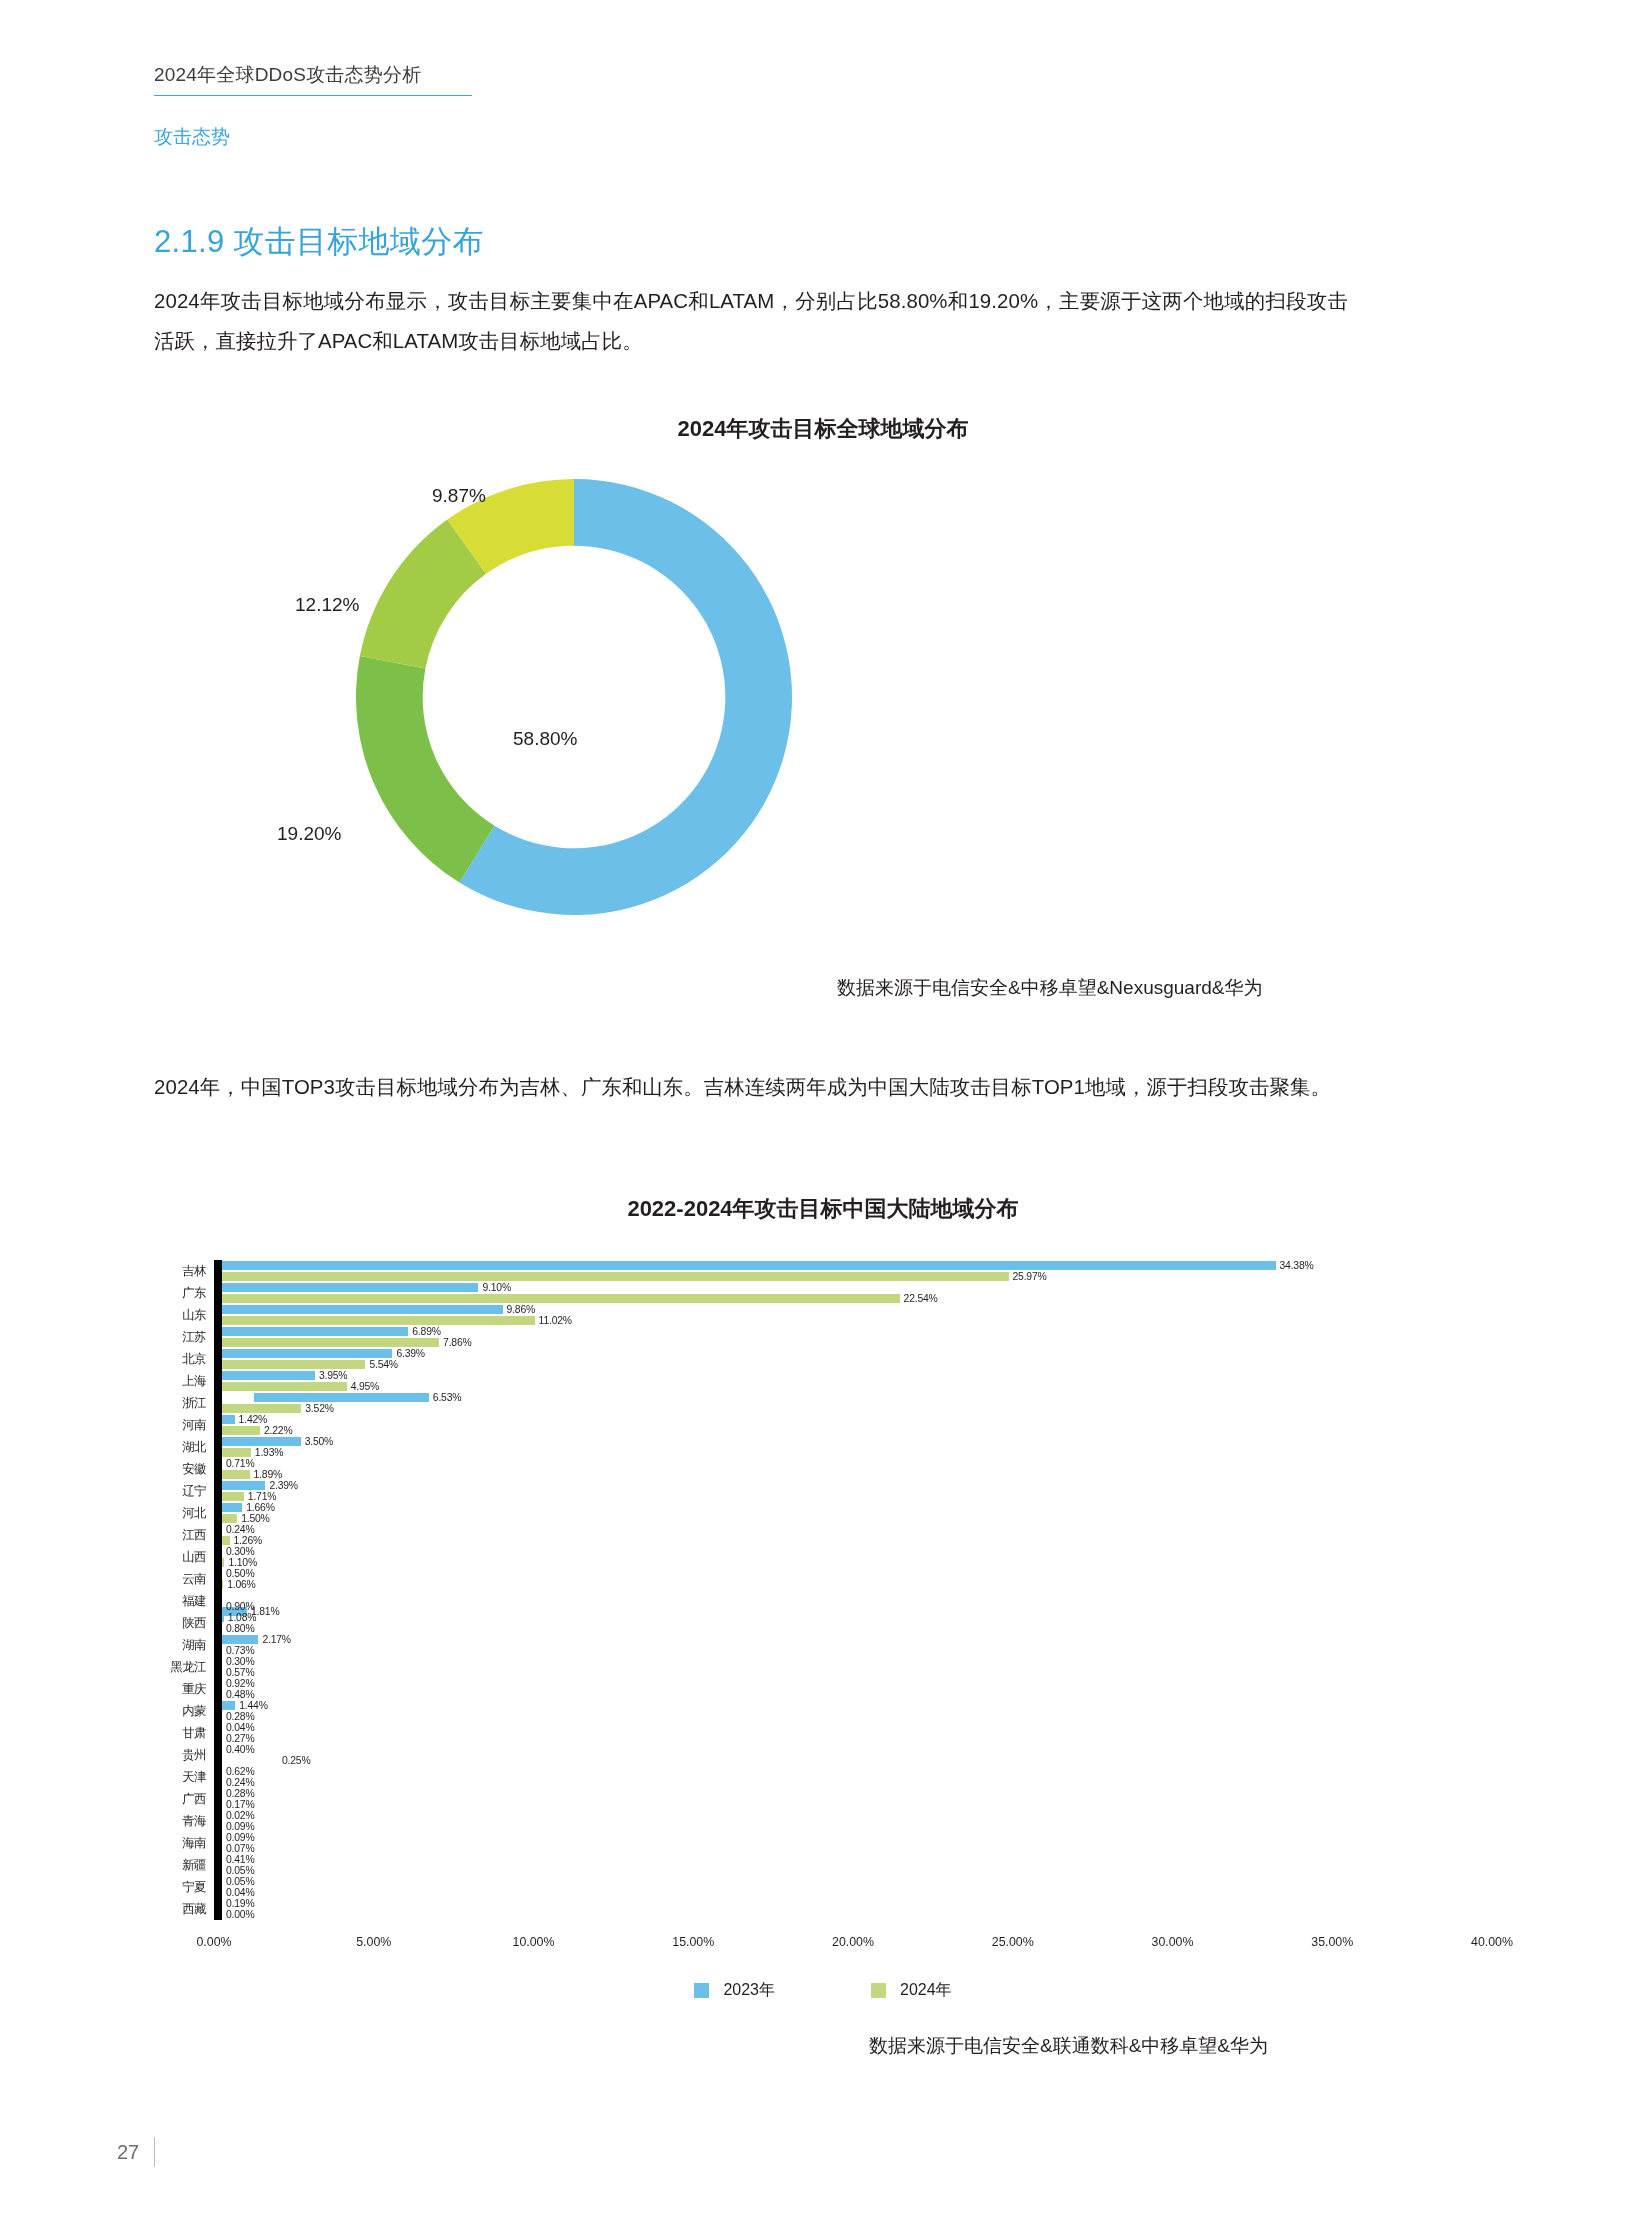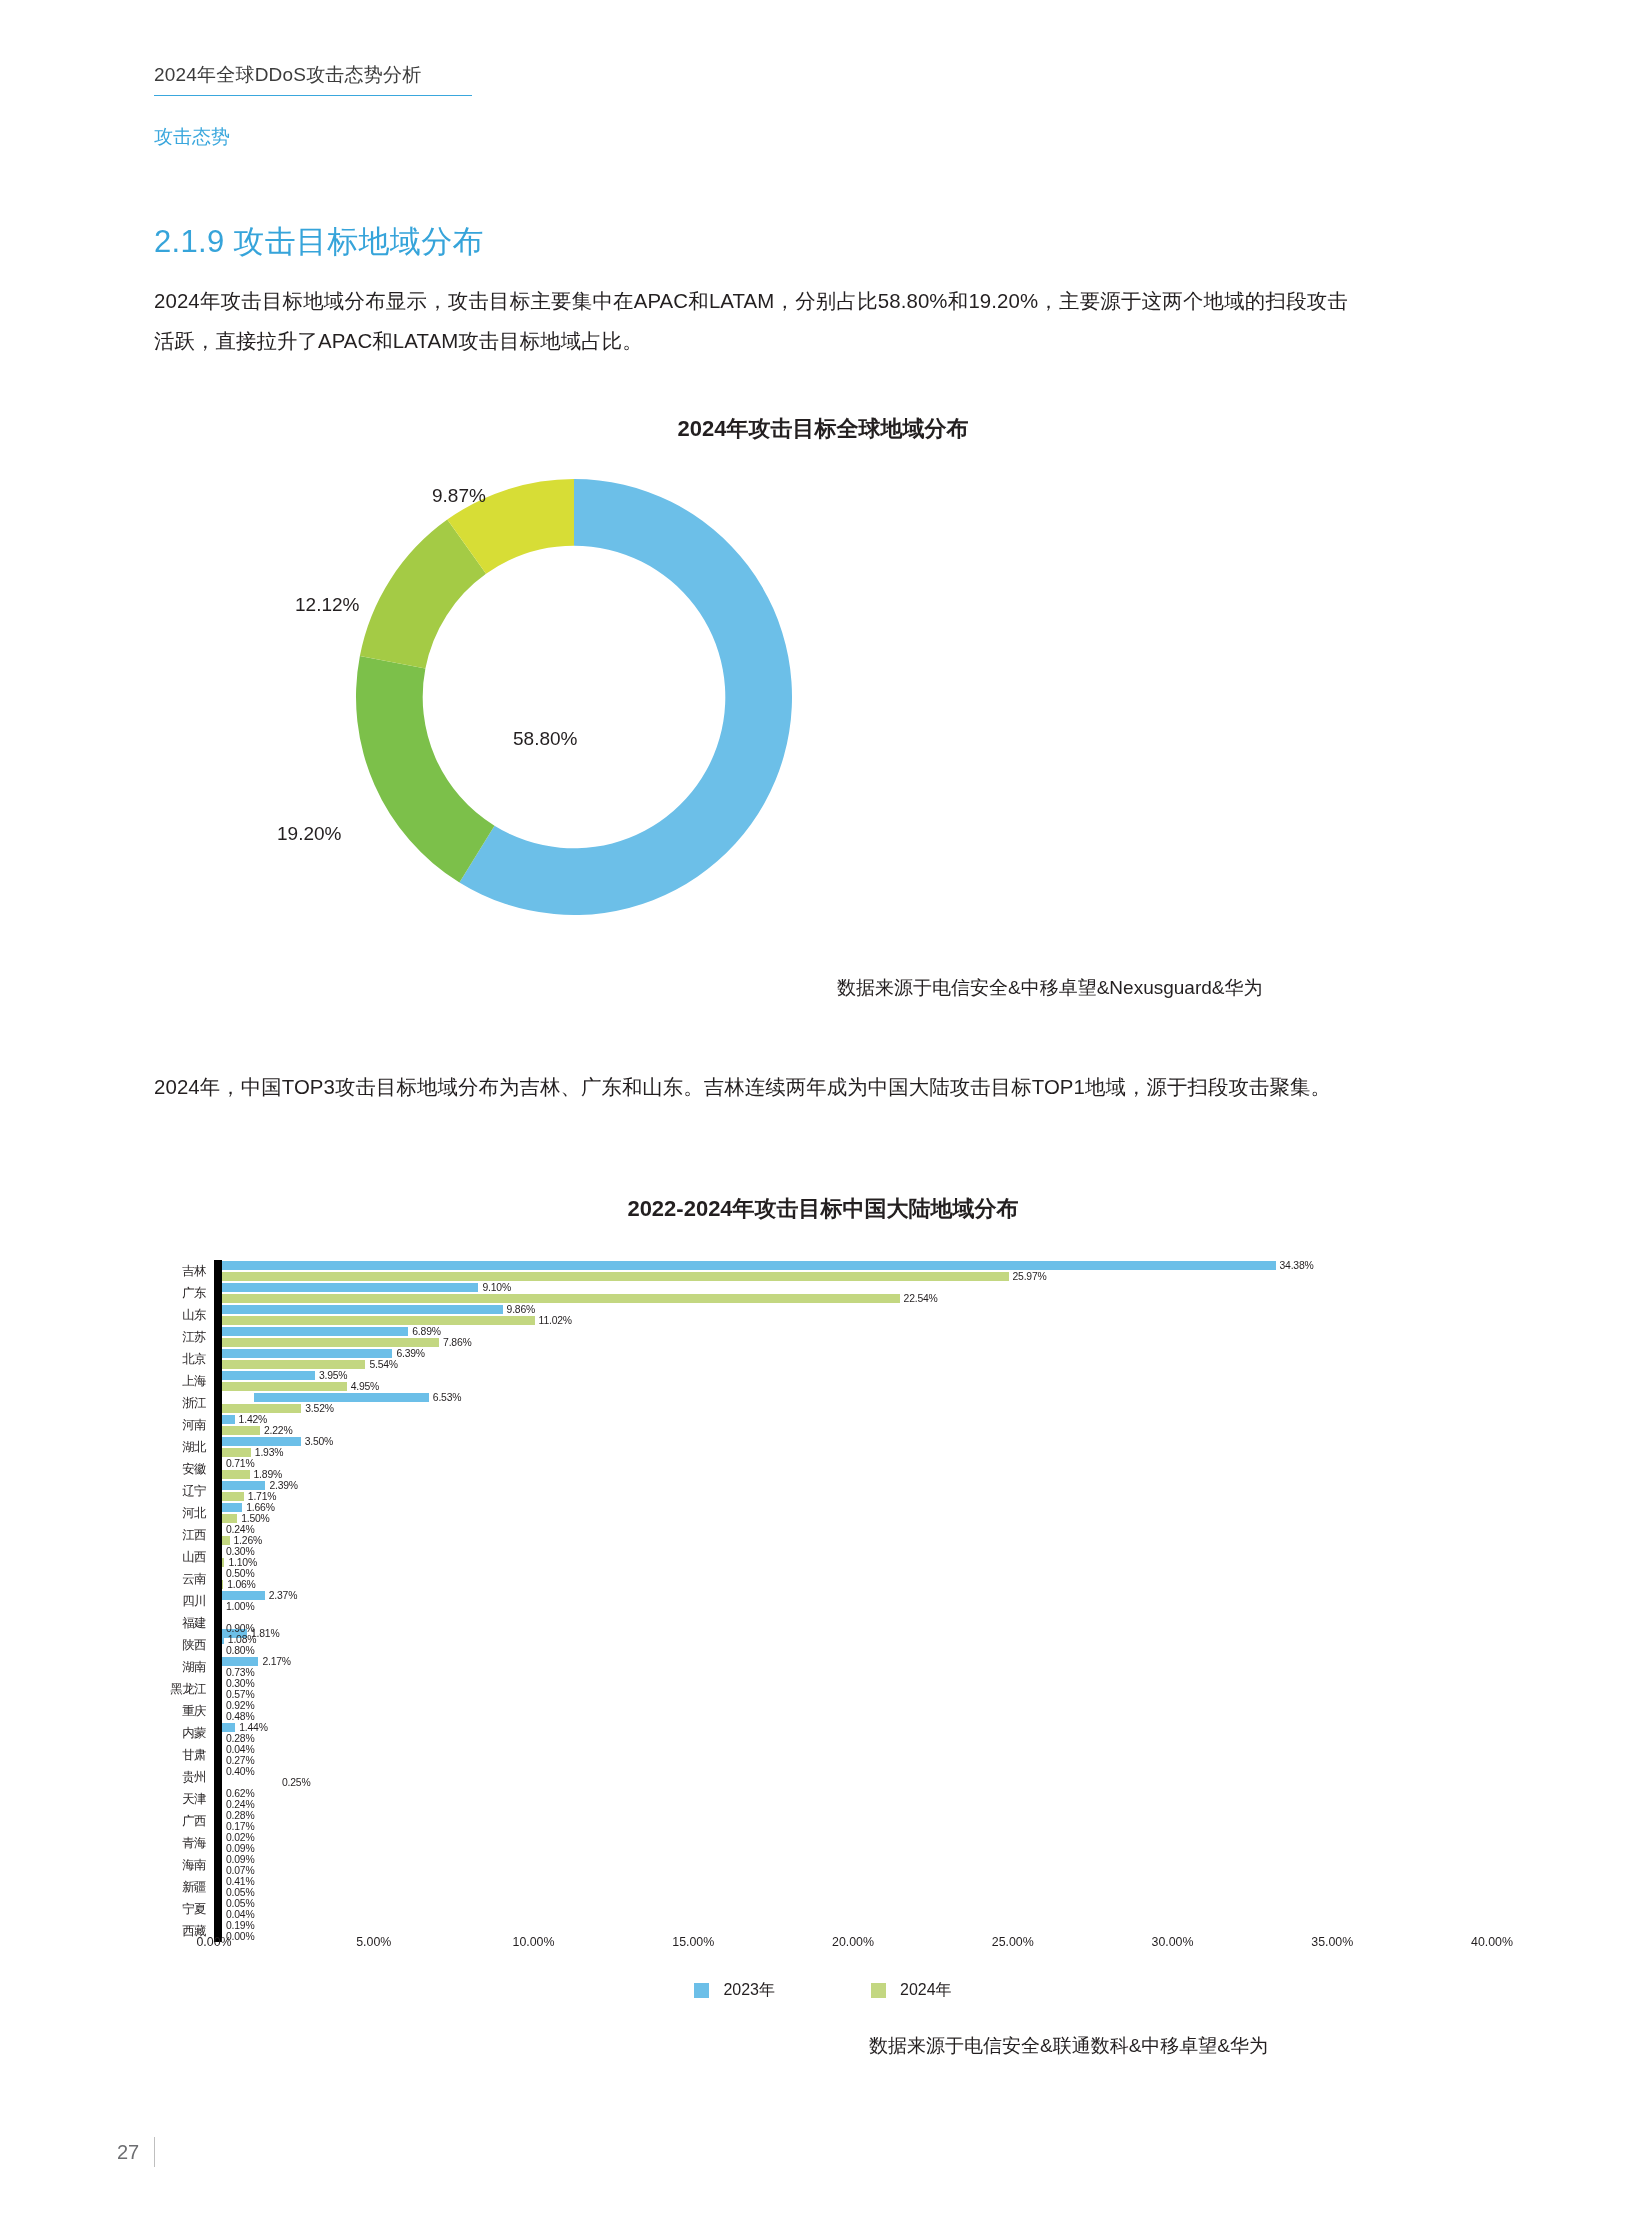--- a/index.html
+++ b/index.html
@@ -385,35 +385,20 @@
           <div class="bc-cat">云南</div>
           <div class="bc-plot">
             <div class="bc-bars">
               <div class="bc-bar y23" style="left: 0px; width: 1.25%;">
                 <div class="fill" style="background: rgb(108, 191, 232); width: 100%;"></div>
                 <span class="val">0.50%</span>
               </div>
               <div class="bc-bar y24" style="left: 0px; width: 2.65%;">
                 <div class="fill" style="background: rgb(195, 215, 129); width: 100%;"></div>
                 <span class="val">1.06%</span>
-              </div>
-            </div>
-          </div>
-        </div>
-        <div class="bc-row">
-          <div class="bc-cat">四川</div>
-          <div class="bc-plot">
-            <div class="bc-bars">
-              <div class="bc-bar y23" style="left: 0px; width: 5.925%;">
-                <div class="fill" style="background: rgb(108, 191, 232); width: 100%;"></div>
-                <span class="val">2.37%</span>
-              </div>
-              <div class="bc-bar y24" style="left: 0px; width: 2.5%;">
-                <div class="fill" style="background: rgb(195, 215, 129); width: 100%;"></div>
-                <span class="val">1.00%</span>
               </div>
             </div>
           </div>
         </div>
         <div class="bc-row">
           <div class="bc-cat">福建</div>
           <div class="bc-plot">
             <div class="bc-bars">
               <div class="bc-bar y23" style="left: 0px; width: 4.525%; margin-top: 16px;">
                 <div class="fill" style="background: rgb(108, 191, 232); width: 100%;"></div>

